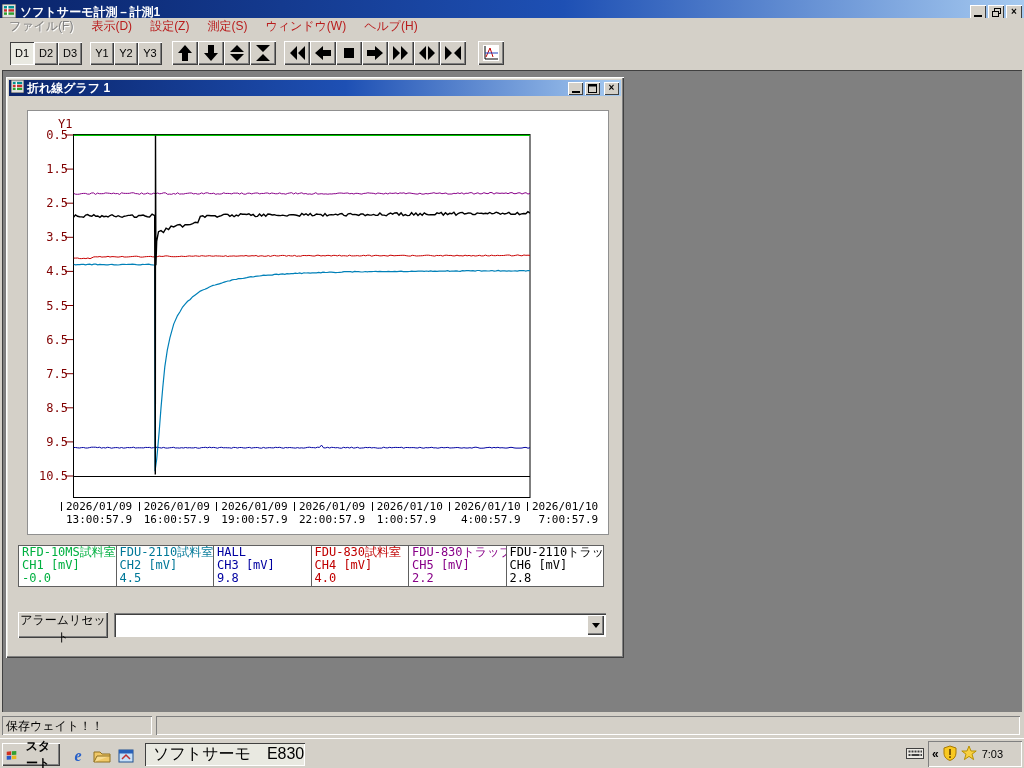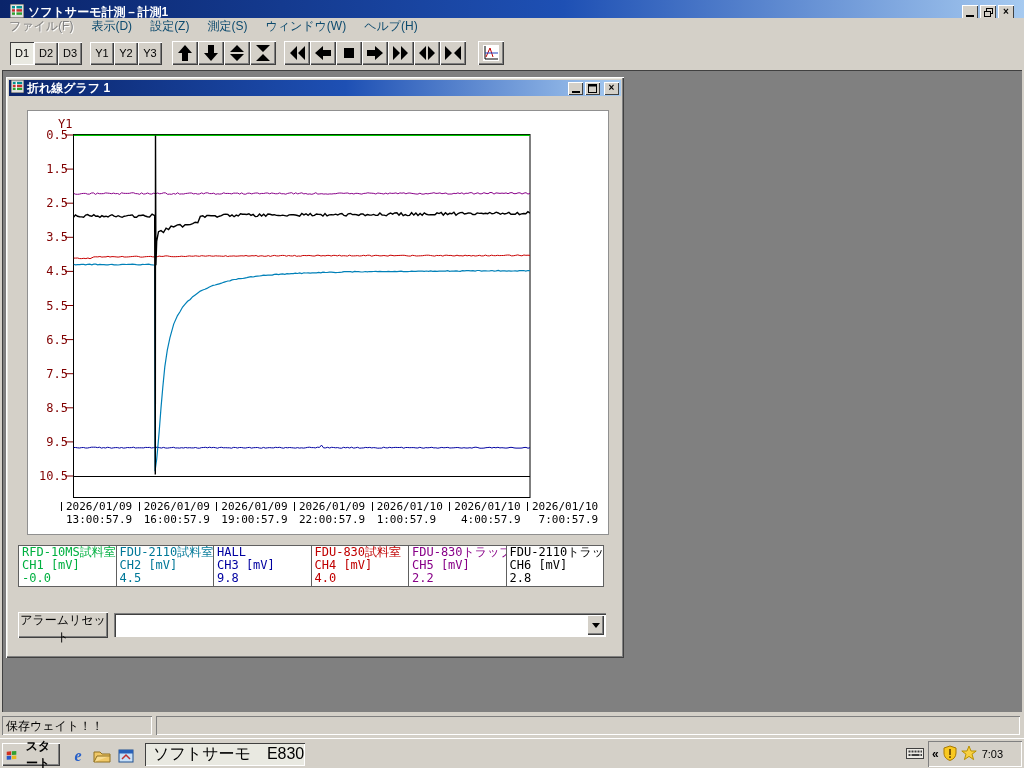--- a/index.html
+++ b/index.html
@@ -6,29 +6,29 @@
   .screen{position:relative;width:1024px;height:768px;background:#D4D0C8;overflow:hidden;
           font-family:"Liberation Sans",sans-serif;font-size:12px;-webkit-font-smoothing:none;}
   .abs{position:absolute;}
   
   .raised{background:#D4D0C8;box-shadow:inset 1px 1px 0 #FFF,inset -1px -1px 0 #404040,inset -2px -2px 0 #808080;}
   .pressed{background:#E9E9E1;box-shadow:inset 1px 1px 0 #404040,inset -1px -1px 0 #FFF;}
   .sunkenf{background:#FFF;box-shadow:inset 1px 1px 0 #808080,inset 2px 2px 0 #404040,inset -1px -1px 0 #FFF;}
   .sunkenp{box-shadow:inset 1px 1px 0 #808080,inset -1px -1px 0 #FFF;}
   button{font-family:"Liberation Sans",sans-serif;border:none;padding:0;cursor:default;}
   
-  .main-titlebar{left:0;top:0;width:1024px;height:24px;display:flex;align-items:center;padding:0 10px;box-sizing:border-box;
+  .main-titlebar{left:0;top:0;width:1024px;height:24px;display:flex;align-items:center;padding:0 2px;box-sizing:border-box;
     background:linear-gradient(90deg,#0A246A 0%,#1E50B4 55%,#A6CAF0 100%);}
   .tb-title{color:#FFF;font-weight:bold;font-size:12px;margin-left:4px;flex:1;white-space:nowrap;}
   .winbtn{width:16px;height:14px;display:flex;align-items:center;justify-content:center;margin-left:2px;
     background:#D4D0C8;box-shadow:inset 1px 1px 0 #FFF,inset -1px -1px 0 #404040;font-size:10px;font-weight:bold;line-height:1;}
   .glyph-min{width:8px;height:2px;background:#000;margin-top:7px;}
   
   .menubar{left:0;top:18px;width:1024px;height:18px;display:flex;align-items:flex-end;background:#D4D0C8;}
-  .menu-item{padding:1px 9px;color:#0c4a6e;}
+  .menu-item{padding:1px 9px;color:#b91c1c;}
   .menu-item.disabled{color:#808080;text-shadow:1px 1px 0 #FFF;}
   
   .toolbar{left:0;top:36px;width:1024px;height:34px;display:flex;align-items:center;background:#D4D0C8;padding-left:10px;box-sizing:border-box;}
   .tbtn{width:24px;height:23px;font-size:11px;color:#000;display:flex;align-items:center;justify-content:center;}
   .tbtn.ic{width:26px;height:24px;}
   .tbtn svg{display:block;}
   
   .mdi{left:2px;top:70px;width:1020px;height:642px;background:#808080;box-shadow:inset 1px 1px 0 #404040;}
   .child{left:4px;top:7px;width:618px;height:581px;background:#D4D0C8;
     box-shadow:inset 1px 1px 0 #FFF,inset -1px -1px 0 #404040,inset -2px -2px 0 #808080,inset 2px 2px 0 #ECECE4;}

